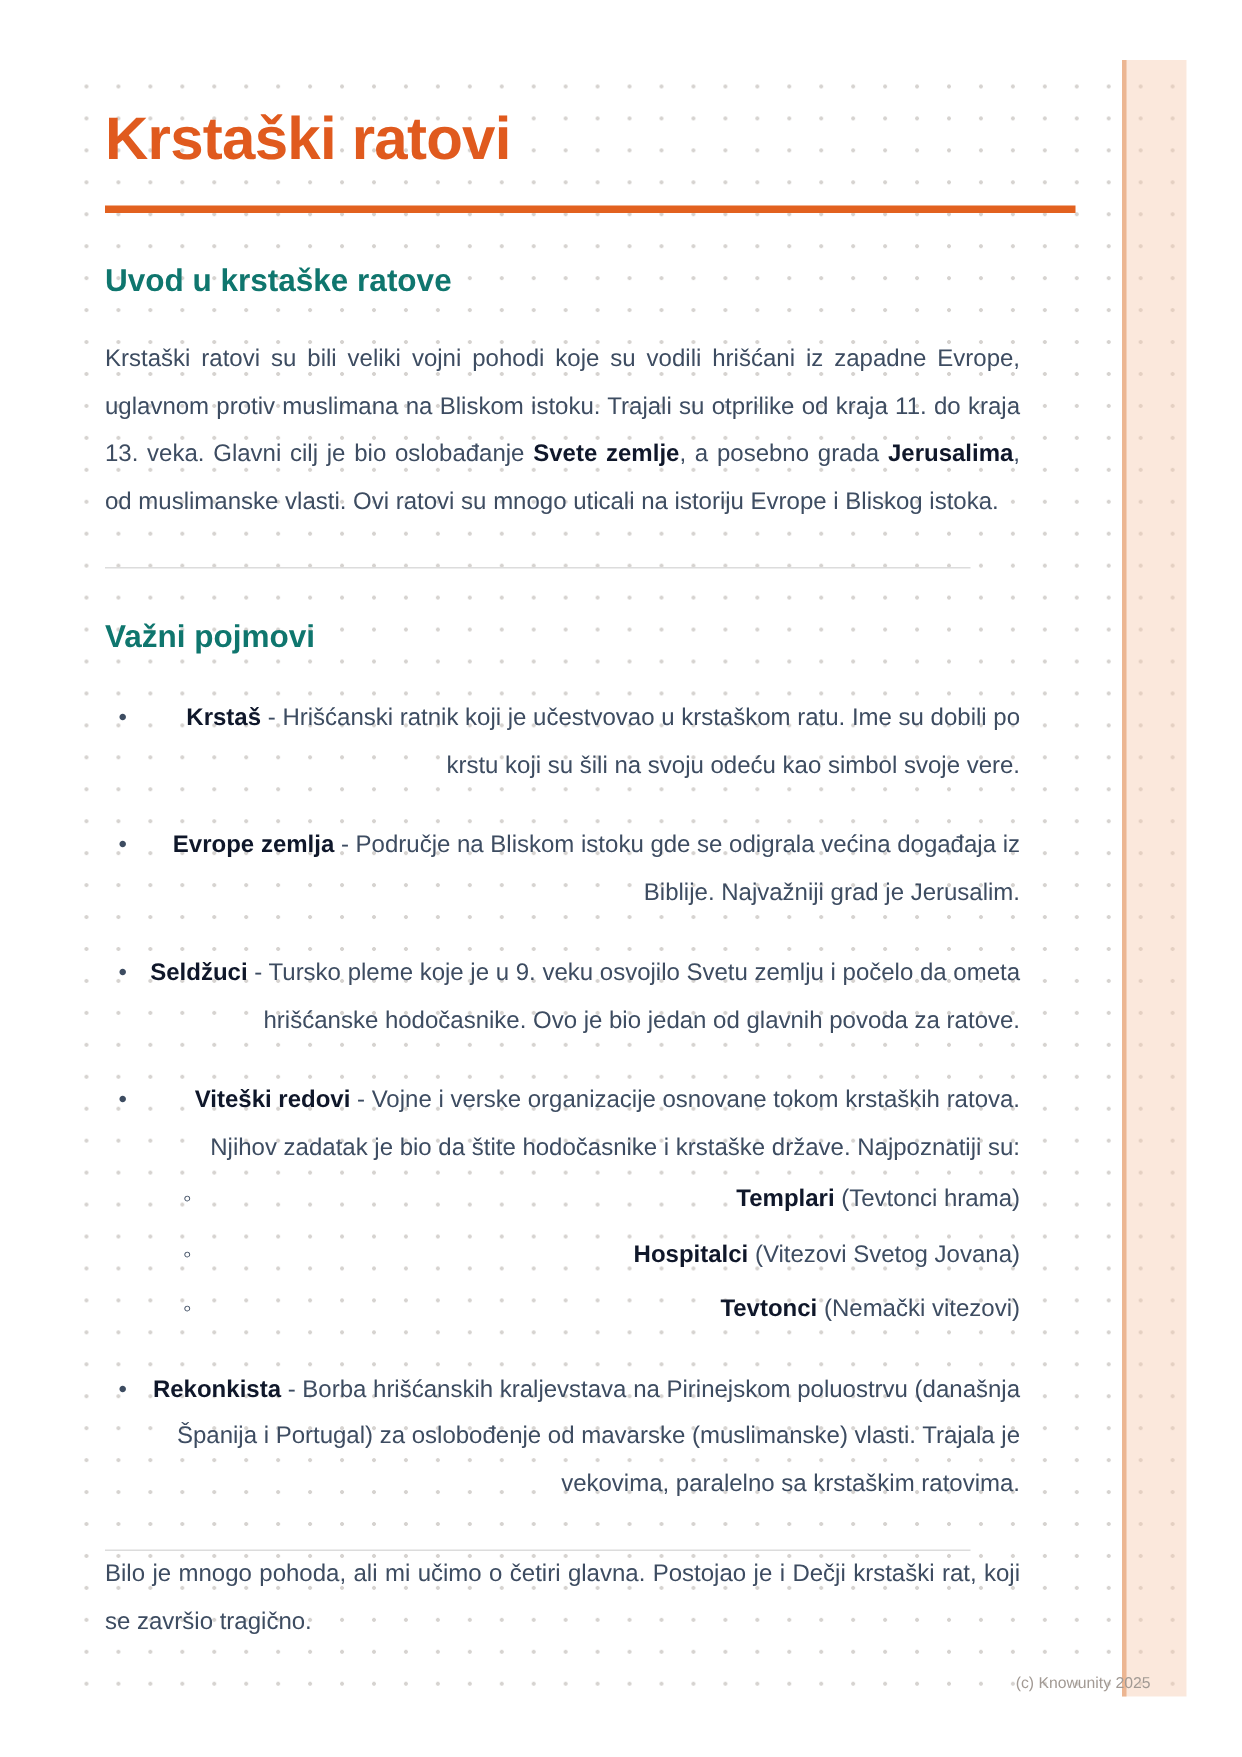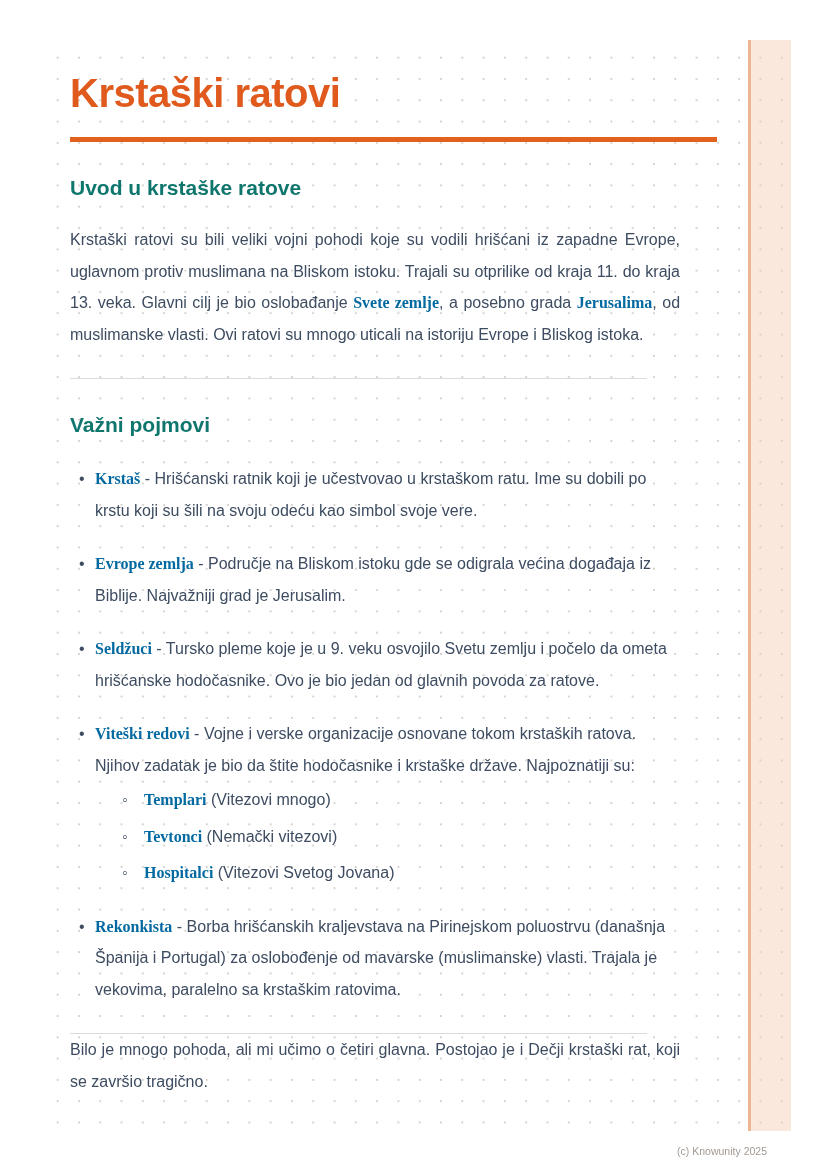--- a/index.html
+++ b/index.html
@@ -19,37 +19,37 @@
     box-sizing: border-box;
   }
   .content { position: absolute; left: 70px; top: 70px; width: 610px; color: #3d4c61; }
   h1 {
     margin: 0; font-size: 40px; line-height: 1.15; font-weight: bold;
     color: #e05a1e; letter-spacing: -0.5px;
   }
   .rule { height: 5px; width: 647px; background: #e2611f; margin-top: 21px; }
   h2 { margin: 34px 0 24px 0; font-size: 21px; font-weight: bold; color: #0f766e; }
   p { margin: 0 0 20px 0; font-size: 16px; line-height: 31.5px; text-align: justify; }
-  b { color: #0369a1; font-family: Liberation Serif, serif; }
+  b { color: #0f172a; }
   .section-divider { border: none; border-top: 1px solid #dcdcdc; width: 577px; margin: 28px 0 0 0; }
   ul { list-style: none; margin: 0; padding: 0; }
   ul.toplist { margin: 26px 0 8px 0; }
   ul.toplist > li {
     position: relative; padding-left: 25px; margin-bottom: 22px;
-    font-size: 16px; line-height: 31.5px;
+    font-size: 16px; line-height: 31.5px; text-align: right;
   }
   ul.toplist > li::before { content: "\2022"; position: absolute; left: 9px; top: 0; color: #3d4c61; }
   ul.sublist { margin: 3px 0 0 0; padding-left: 27px; }
   ul.sublist > li {
     position: relative; padding-left: 22px; margin-bottom: 5px;
     font-size: 16px; line-height: 31.5px;
   }
   ul.sublist > li::before { content: "\25E6"; position: absolute; left: 0; top: 0; color: #3d4c61; }
   .footer {
-    position: absolute; top: 1145px; left: 0; width: 767px; text-align: right;
+    position: absolute; top: 1116px; left: 0; width: 767px; text-align: right;
     font-size: 10.5px; color: #a29a94;
   }
 </style>
 </head>
 <body>
 
 <div class="canvas">
   <div class="dotgrid"></div>
   <div class="stripe"></div>
   <div class="content">
@@ -58,23 +58,23 @@
     <div id="sections">
         <h2>Uvod u krstaške ratove</h2>
         <p><span>Krstaški ratovi su bili veliki vojni pohodi koje su vodili hrišćani iz zapadne Evrope, uglavnom protiv muslimana na Bliskom istoku. Trajali su otprilike od kraja 11. do kraja 13. veka. Glavni cilj je bio oslobađanje </span><b>Svete zemlje</b><span>, a posebno grada </span><b>Jerusalima</b><span>, od muslimanske vlasti. Ovi ratovi su mnogo uticali na istoriju Evrope i Bliskog istoka.</span></p>
         <div class="section-divider"></div>
         <h2>Važni pojmovi</h2>
         <ul class="toplist">
           <li><b>Krstaš</b><span> - Hrišćanski ratnik koji je učestvovao u krstaškom ratu. Ime su dobili po krstu koji su šili na svoju odeću kao simbol svoje vere.</span></li>
           <li><b>Evrope zemlja</b><span> - Područje na Bliskom istoku gde se odigrala većina događaja iz Biblije. Najvažniji grad je Jerusalim.</span></li>
           <li><b>Seldžuci</b><span> - Tursko pleme koje je u 9. veku osvojilo Svetu zemlju i počelo da ometa hrišćanske hodočasnike. Ovo je bio jedan od glavnih povoda za ratove.</span></li>
           <li><b>Viteški redovi</b><span> - Vojne i verske organizacije osnovane tokom krstaških ratova. Njihov zadatak je bio da štite hodočasnike i krstaške države. Najpoznatiji su:</span><ul class="sublist">
-              <li><b>Templari</b><span> (Vitezovi mnogo)</span></li>
+              <li><b>Templari</b><span> (Tevtonci hrama)</span></li>
+              <li><b>Hospitalci</b><span> (Vitezovi Svetog Jovana)</span></li>
               <li><b>Tevtonci</b><span> (Nemački vitezovi)</span></li>
-              <li><b>Hospitalci</b><span> (Vitezovi Svetog Jovana)</span></li>
             </ul></li>
           <li><b>Rekonkista</b><span> - Borba hrišćanskih kraljevstava na Pirinejskom poluostrvu (današnja Španija i Portugal) za oslobođenje od mavarske (muslimanske) vlasti. Trajala je vekovima, paralelno sa krstaškim ratovima.</span></li>
         </ul>
         <div class="section-divider"></div>
         <p><span>Bilo je mnogo pohoda, ali mi učimo o četiri glavna. Postojao je i Dečji krstaški rat, koji se završio tragično.</span></p>
       </div>
   </div>
   <div class="footer">(c) Knowunity 2025</div>
 </div>
 

